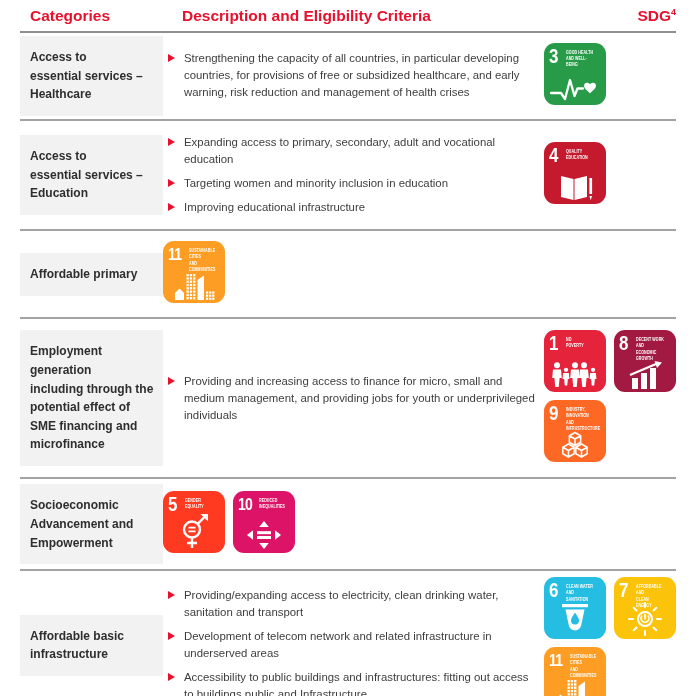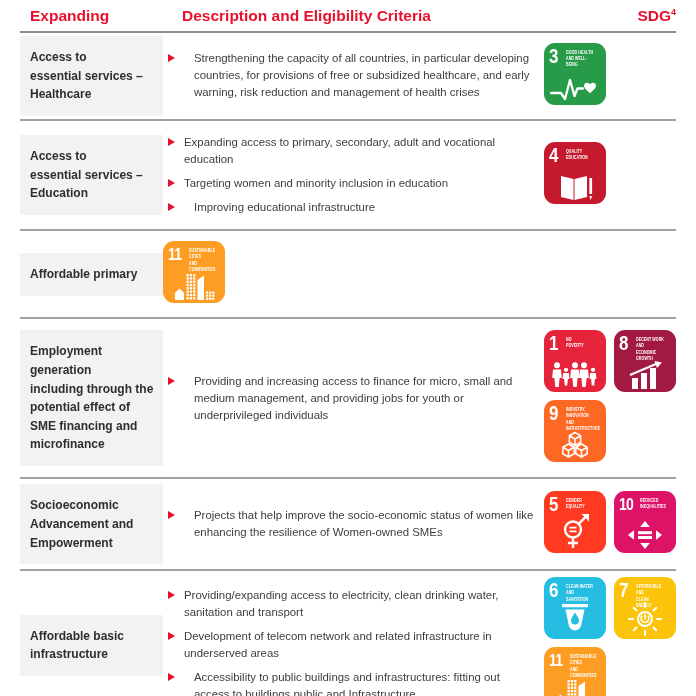--- a/index.html
+++ b/index.html
@@ -19,21 +19,21 @@
   .h-sdg{flex:1;text-align:right;}
   .h-sdg sup{font-size:9px;vertical-align:super;}
 
   
   .row{display:flex;border-bottom:2px solid var(--divider);position:relative;align-items:center;}
   .cell-cat{flex:none;width:143px;box-sizing:border-box;background:var(--cat-bg);
     margin:3px 0;padding:12px 4px 12px 10px;
     font-weight:bold;font-size:12px;line-height:1.55;color:var(--cat-text);white-space:pre-line;}
   .cell-desc{flex:1;box-sizing:border-box;padding:13px 6px 13px 5px;}
   .bullet{display:flex;margin-bottom:7px;}
-  .bullet:last-child{margin-bottom:0;gap:10px;}
+  .bullet:last-child{margin-bottom:0;}
   .tri{flex:none;width:0;height:0;border-left:7px solid var(--accent);
     border-top:4.5px solid transparent;border-bottom:4.5px solid transparent;
     margin:4px 9px 0 0;}
   .bullet-text{font-size:11.4px;line-height:1.5;color:var(--body-text);max-width:352px;}
 
   
   .cell-sdg{flex:none;width:132px;box-sizing:border-box;padding:6px 0 10px;
     display:flex;flex-wrap:wrap;gap:8px;align-content:flex-start;}
   .sdg-tile{width:62px;height:62px;border-radius:11px;position:relative;color:#fff;flex:none;}
   .sdg-num{position:absolute;left:5px;top:2px;font-weight:bold;font-size:20px;
@@ -45,21 +45,21 @@
   .sdg-label.two{left:26px;}
   .sdg-art{position:absolute;left:50%;bottom:3px;transform:translateX(-50%);display:block;line-height:0;}
 </style>
 </head>
 <body>
 
 <div class="page" style="--accent: #E8112D; --cat-bg: #F2F2F2; --divider: #A3A3A3; --body-text: #3D3D3D; --cat-text: #2E2E2E;">
   <div class="content">
 
     <div class="thead">
-      <div class="hcell h-cat">Expanding</div>
+      <div class="hcell h-cat">Categories</div>
       <div class="hcell h-desc">Description and Eligibility Criteria</div>
       <div class="hcell h-sdg"><span>SDG</span><sup>4</sup></div>
     </div>
 
     <div>
   <div class="row" style="min-height: 82px;">
     <div class="cell-cat">Access to
 essential services –
 Healthcare</div>
     <div class="cell-desc">
@@ -232,28 +232,20 @@
                   <path d="M18 1.5 L23.66 4.75 L23.66 11.25 L18 14.5 L12.34 11.25 L12.34 4.75 Z M18 8 L12.34 4.75 M18 8 L23.66 4.75 M18 8 L18 14.5 M11.5 13 L17.16 16.25 L17.16 22.75 L11.5 26 L5.84 22.75 L5.84 16.25 Z M11.5 19.5 L5.84 16.25 M11.5 19.5 L17.16 16.25 M11.5 19.5 L11.5 26 M24.5 13 L30.16 16.25 L30.16 22.75 L24.5 26 L18.84 22.75 L18.84 16.25 Z M24.5 19.5 L18.84 16.25 M24.5 19.5 L30.16 16.25 M24.5 19.5 L24.5 26" fill="none" stroke="#fff" stroke-width="1.5" stroke-linejoin="round"></path>
                 </svg></span>
             </div>
           </div>
   </div>
 
   <div class="row" style="min-height: 90px;">
     <div class="cell-cat">Socioeconomic
 Advancement and
 Empowerment</div>
-    <div class="cell-desc">
-      <div>
-              <div class="bullet">
-                <span class="tri"></span>
-                <span class="bullet-text">Projects that help improve the socio-economic status of women like enhancing the resilience of Women-owned SMEs</span>
-              </div>
-            </div>
-    </div>
     <div class="cell-sdg">
             <div class="sdg-tile" style="background: rgb(255, 58, 33);">
               <span class="sdg-num">5</span>
               <span class="sdg-label">GENDER
 EQUALITY</span>
               <span class="sdg-art"><svg width="34" height="36" viewBox="0 0 34 36">
                   <circle cx="15" cy="15.5" r="8" fill="none" stroke="#fff" stroke-width="2.4"></circle>
                   <path d="M11.5 13.6 h7 M11.5 17.4 h7" stroke="#fff" stroke-width="1.8"></path>
                   <path d="M15 23.5 V34 M10 29 h10" stroke="#fff" stroke-width="2.4"></path>
                   <path d="M20.7 9.8 L27.5 3" stroke="#fff" stroke-width="2.4"></path>

